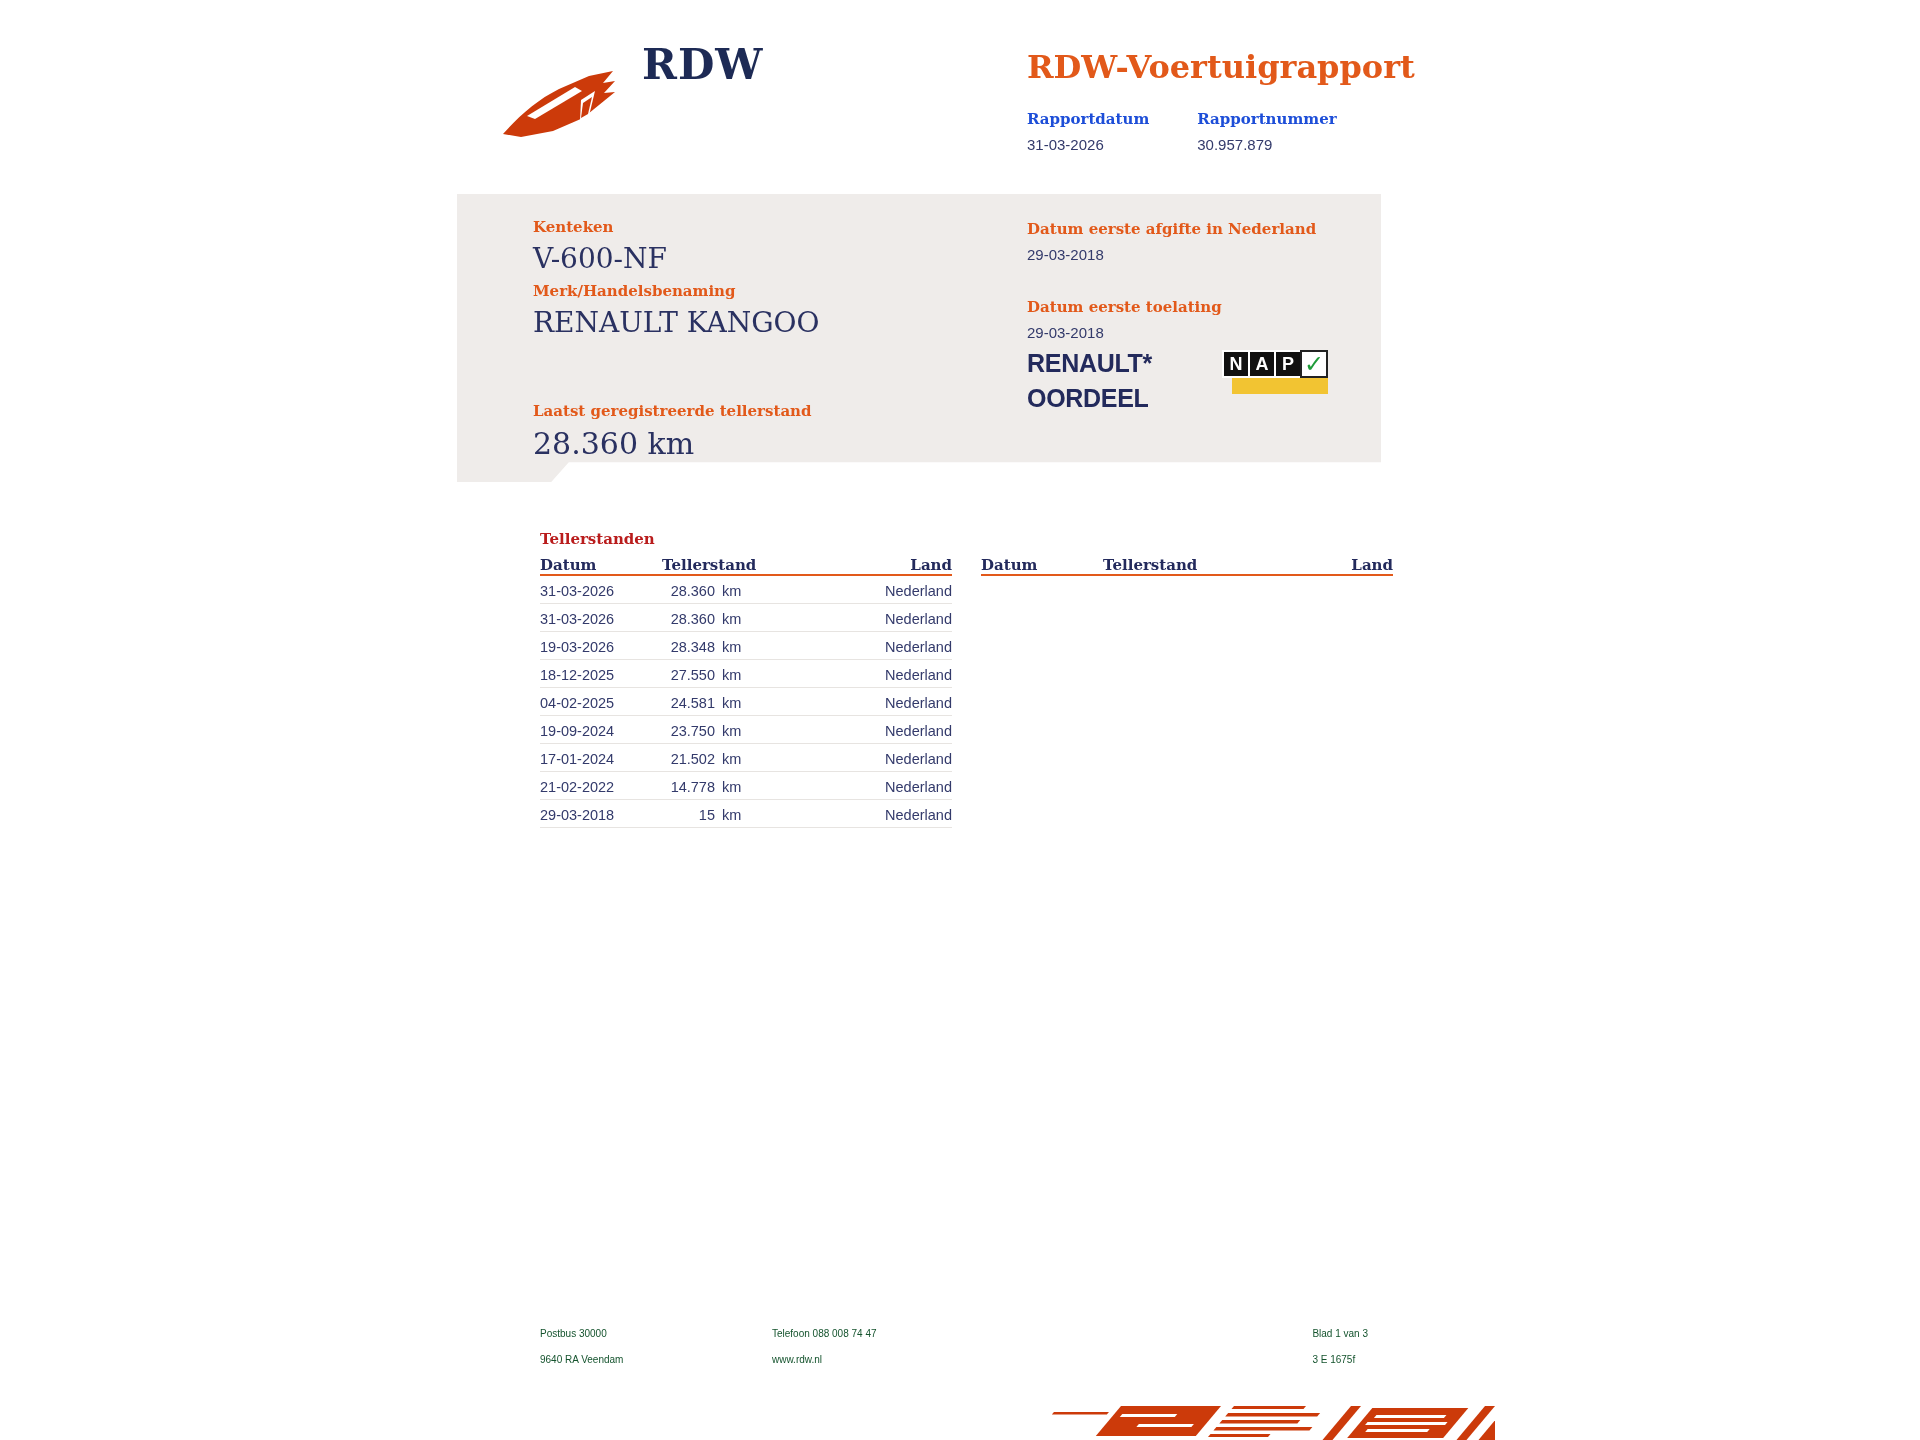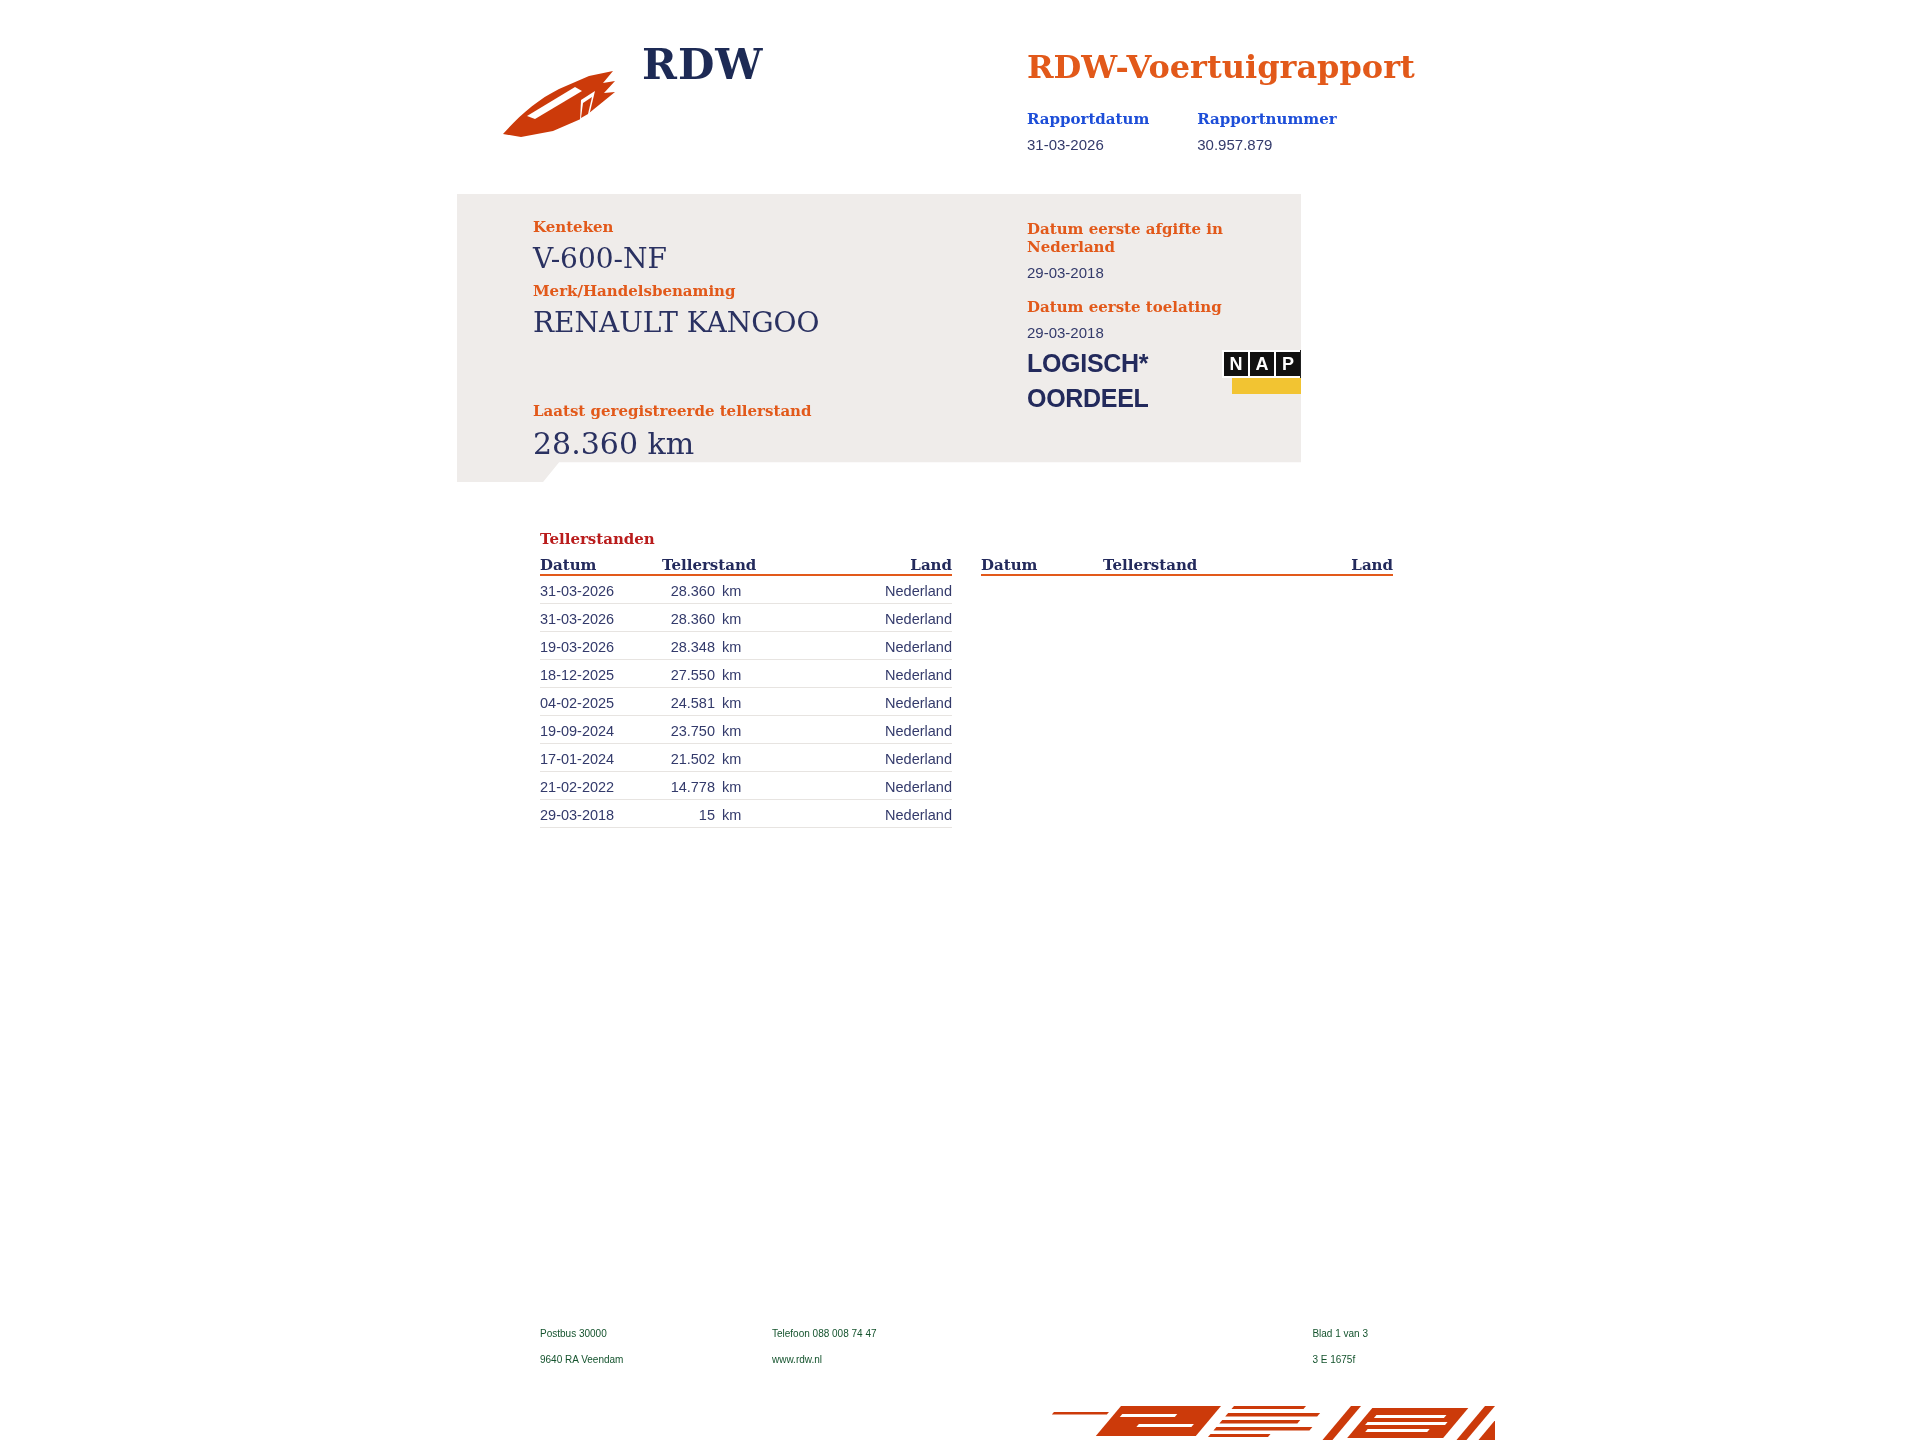--- a/index.html
+++ b/index.html
@@ -14,21 +14,21 @@
     color:#1d2a55; letter-spacing:1px; }
   .doc-title { position:absolute; left:1027px; top:48px;
     font-family:"DejaVu Serif","Liberation Serif",serif; font-size:32px; font-weight:700;
     color:#e2591a; }
   .report-meta { position:absolute; left:1027px; top:110px; display:flex; gap:48px; }
   .meta-label { font-family:"DejaVu Serif","Liberation Serif",serif; font-weight:700;
     font-size:15px; color:#1d4ed8; }
   .meta-value { margin-top:8px; font-size:15px; color:#333a6b; }
 
   
-  .grey-box { position:absolute; left:457px; top:194px; width:844px; height:288px;
+  .grey-box { position:absolute; left:457px; top:194px; width:924px; height:288px;
     background:#efecea;
     clip-path:polygon(0 0, 100% 0, 100% 93.1%, 12.1% 93.1%, 10.2% 100%, 0 100%); }
   .field-label { font-family:"DejaVu Serif","Liberation Serif",serif; font-weight:700;
     font-size:15px; color:#e2591a; }
   .field-big { font-family:"DejaVu Serif","Liberation Serif",serif; font-size:28px;
     color:#2a3161; margin-top:6px; }
   .field-value { font-size:15px; color:#333a6b; margin-top:8px; }
   .gb-left  { position:absolute; left:76px; top:24px; }
   .gb-merk  { position:absolute; left:76px; top:88px; }
   .gb-tell  { position:absolute; left:76px; top:208px; }
@@ -130,21 +130,21 @@
     <div class="gb-r1">
       <div class="field-label">Datum eerste afgifte in Nederland</div>
       <div class="field-value">29-03-2018</div>
     </div>
     <div class="gb-r2">
       <div class="field-label">Datum eerste toelating</div>
       <div class="field-value">29-03-2018</div>
     </div>
 
     <div class="oordeel">
-      <div>LOGISCH*</div>
+      <div>RENAULT*</div>
       <div>OORDEEL</div>
     </div>
 
     <div class="nap">
       <div class="nap-yellow"></div>
       <div class="nap-sq" style="left:0;">N</div>
       <div class="nap-sq" style="left:26px;">A</div>
       <div class="nap-sq" style="left:52px;">P</div>
       <div class="nap-check">✓</div>
     </div>

